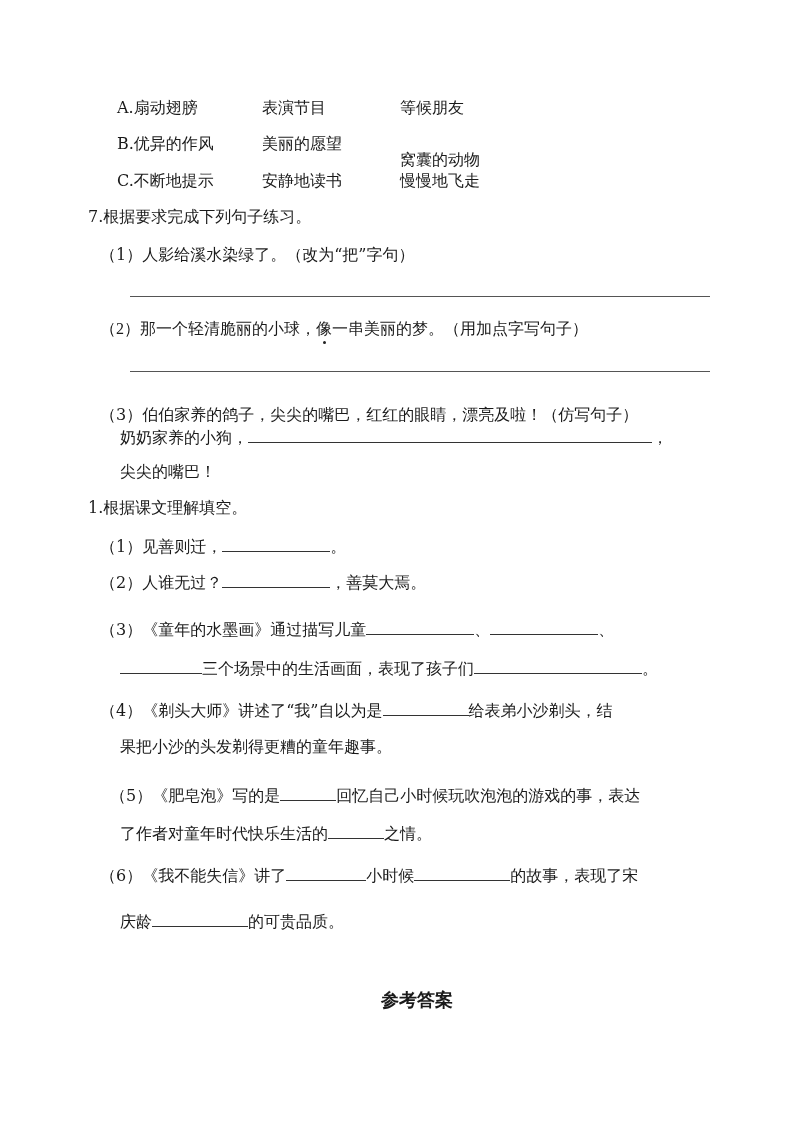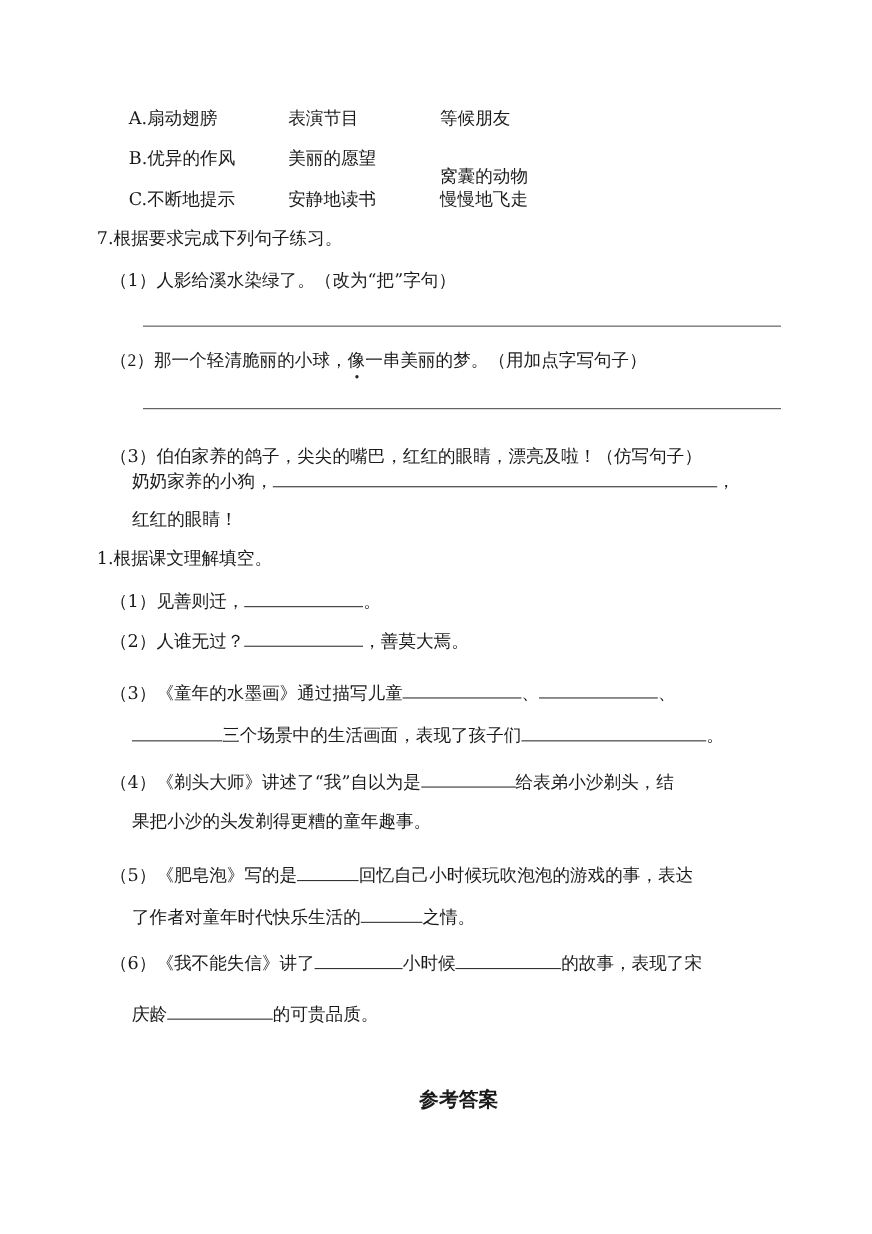--- a/index.html
+++ b/index.html
@@ -33,21 +33,21 @@
 
 <div class="abs" style="left:100px;top:319px;font-family:Liberation Serif, serif;">
   <span>（2）那一个轻清脆丽的小球，</span><span class="dot">像</span><span>一串美丽的梦。（用加点字写句子）</span>
 </div>
 <div class="line" style="left:130px;top:371px;width:580px;"></div>
 
 <div class="abs" style="left:100px;top:405px;">（3）伯伯家养的鸽子，尖尖的嘴巴，红红的眼睛，漂亮及啦！（仿写句子）</div>
 <div class="abs" style="left:120px;top:426px;">
   <span>奶奶家养的小狗，</span><span class="blank" style="width:404px;"></span><span>，</span>
 </div>
-<div class="abs" style="left:120px;top:462px;">红红的眼睛！</div>
+<div class="abs" style="left:120px;top:462px;">尖尖的嘴巴！</div>
 
 <div class="abs" style="left:88px;top:498px;">1.根据课文理解填空。</div>
 
 <div class="abs" style="left:100px;top:535px;">
   <span>（1）见善则迁，</span><span class="blank" style="width:108px;"></span><span>。</span>
 </div>
 
 <div class="abs" style="left:100px;top:571px;">
   <span>（2）人谁无过？</span><span class="blank" style="width:108px;"></span><span>，善莫大焉。</span>
 </div>
@@ -57,21 +57,21 @@
 </div>
 <div class="abs" style="left:120px;top:657px;">
   <span class="blank" style="width:82px;"></span><span>三个场景中的生活画面，表现了孩子们</span><span class="blank" style="width:168px;"></span><span>。</span>
 </div>
 
 <div class="abs" style="left:100px;top:699px;">
   <span>（4）《剃头大师》讲述了“我”自以为是</span><span class="blank" style="width:86px;"></span><span>给表弟小沙剃头，结</span>
 </div>
 <div class="abs" style="left:120px;top:737px;">果把小沙的头发剃得更糟的童年趣事。</div>
 
-<div class="abs" style="left:100px;top:784px;">
+<div class="abs" style="left:110px;top:784px;">
   <span>（5）《肥皂泡》写的是</span><span class="blank" style="width:56px;"></span><span>回忆自己小时候玩吹泡泡的游戏的事，表达</span>
 </div>
 <div class="abs" style="left:120px;top:822px;">
   <span>了作者对童年时代快乐生活的</span><span class="blank" style="width:56px;"></span><span>之情。</span>
 </div>
 
 <div class="abs" style="left:100px;top:864px;">
   <span>（6）《我不能失信》讲了</span><span class="blank" style="width:80px;"></span><span>小时候</span><span class="blank" style="width:96px;"></span><span>的故事，表现了宋</span>
 </div>
 <div class="abs" style="left:120px;top:910px;">

